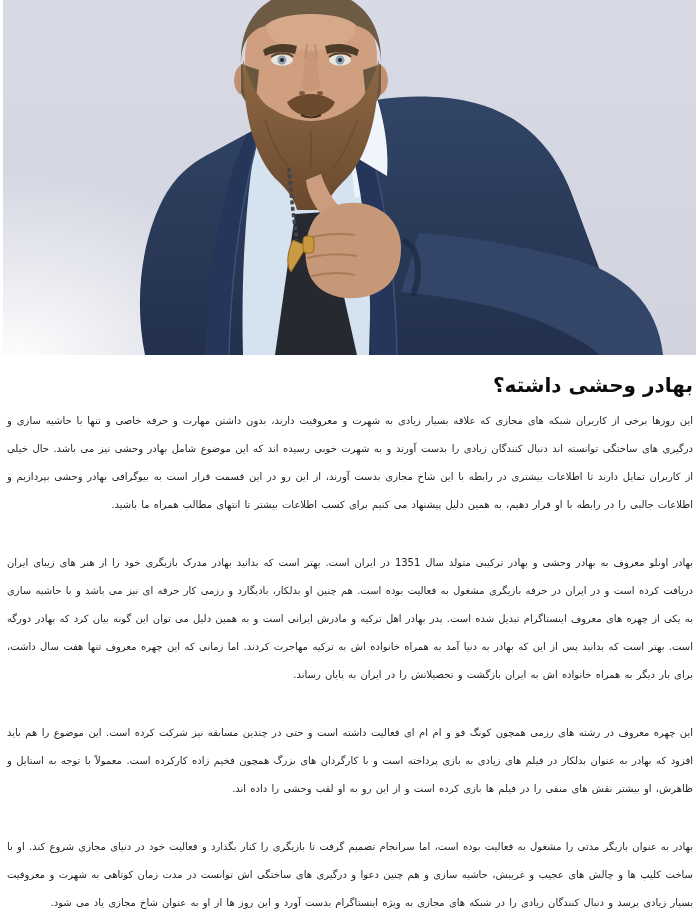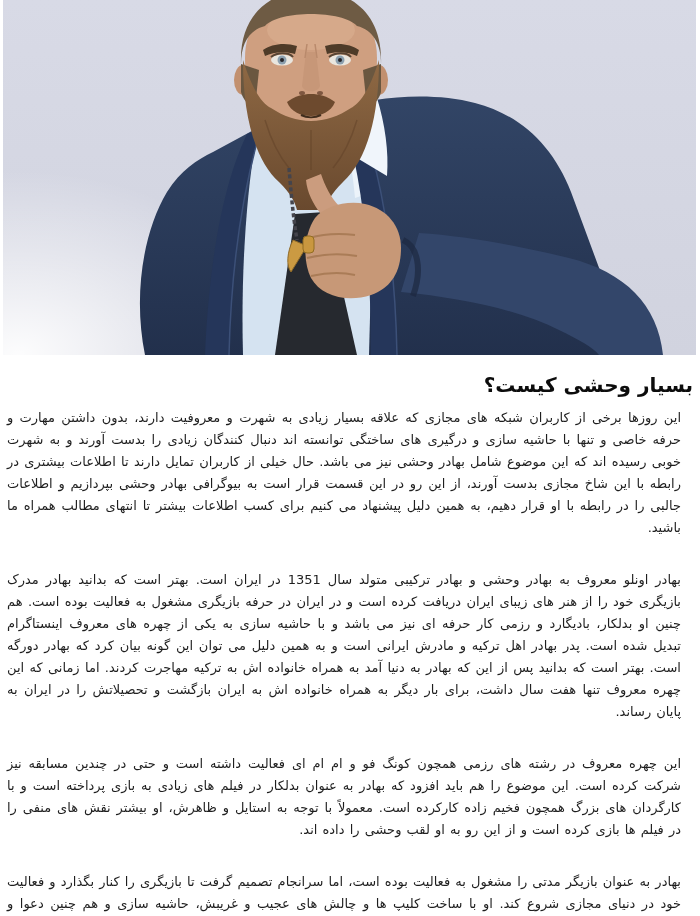--- a/index.html
+++ b/index.html
@@ -32,23 +32,23 @@
   }
   h1.title {
     margin: 17px 0 9px 0;
     font-size: 20px;
     line-height: 26px;
     font-weight: bold;
     color: #0c0c0c;
     text-align: right;
   }
   p.para {
-    margin: 0 12px 30px 0;
-    font-size: 13px;
-    line-height: 22px;
+    margin: 0 0 30px 0;
+    font-size: 10px;
+    line-height: 28px;
     text-align: justify;
     text-align-last: right;
     word-spacing: 1px;
   }
 </style>
 </head>
 <body>
 
 <div class="page">
 
@@ -140,20 +140,20 @@
           <path d="M318,214 C310,204 304,192 303,180 L318,174 C322,186 328,198 336,206 C330,208 323,210 318,214 Z" fill="#cb9c7e"></path>
           <path d="M312,218 C322,206 344,200 362,204 C384,209 398,226 398,248 C398,272 388,288 368,295 C344,303 318,296 308,278 C300,262 300,236 312,218 Z" fill="#c79877"></path>
           <path d="M306,238 C320,234 336,233 352,235 M304,258 C320,254 338,253 354,256 M308,276 C322,273 338,272 352,275" stroke="#a2764f" stroke-width="2" fill="none" opacity="0.8"></path>
           <rect x="300" y="236" width="11" height="17" rx="4" fill="#c9973f" stroke="#926d23" stroke-width="1"></rect>
         </g>
       </g>
     </svg>
   </figure>
 
   <main class="article">
-    <h1 class="title">بسیار وحشی کیست؟</h1>
+    <h1 class="title">بهادر وحشی داشته؟</h1>
     <p class="para">این روزها برخی از کاربران شبکه های مجازی که علاقه بسیار زیادی به شهرت و معروفیت دارند، بدون داشتن مهارت و حرفه خاصی و تنها با حاشیه سازی و درگیری های ساختگی توانسته اند دنبال کنندگان زیادی را بدست آورند و به شهرت خوبی رسیده اند که این موضوع شامل بهادر وحشی نیز می باشد. حال خیلی از کاربران تمایل دارند تا اطلاعات بیشتری در رابطه با این شاخ مجازی بدست آورند، از این رو در این قسمت قرار است به بیوگرافی بهادر وحشی بپردازیم و اطلاعات جالبی را در رابطه با او قرار دهیم، به همین دلیل پیشنهاد می کنیم برای کسب اطلاعات بیشتر تا انتهای مطالب همراه ما باشید.</p>
     <p class="para">بهادر اونلو معروف به بهادر وحشی و بهادر ترکیبی متولد سال 1351 در ایران است. بهتر است که بدانید بهادر مدرک بازیگری خود را از هنر های زیبای ایران دریافت کرده است و در ایران در حرفه بازیگری مشغول به فعالیت بوده است. هم چنین او بدلکار، بادیگارد و رزمی کار حرفه ای نیز می باشد و با حاشیه سازی به یکی از چهره های معروف اینستاگرام تبدیل شده است. پدر بهادر اهل ترکیه و مادرش ایرانی است و به همین دلیل می توان این گونه بیان کرد که بهادر دورگه است. بهتر است که بدانید پس از این که بهادر به دنیا آمد به همراه خانواده اش به ترکیه مهاجرت کردند. اما زمانی که این چهره معروف تنها هفت سال داشت، برای بار دیگر به همراه خانواده اش به ایران بازگشت و تحصیلاتش را در ایران به پایان رساند.</p>
     <p class="para">این چهره معروف در رشته های رزمی همچون کونگ فو و ام ام ای فعالیت داشته است و حتی در چندین مسابقه نیز شرکت کرده است. این موضوع را هم باید افزود که بهادر به عنوان بدلکار در فیلم های زیادی به بازی پرداخته است و با کارگردان های بزرگ همچون فخیم زاده کارکرده است. معمولاً با توجه به استایل و ظاهرش، او بیشتر نقش های منفی را در فیلم ها بازی کرده است و از این رو به او لقب وحشی را داده اند.</p>
     <p class="para">بهادر به عنوان بازیگر مدتی را مشغول به فعالیت بوده است، اما سرانجام تصمیم گرفت تا بازیگری را کنار بگذارد و فعالیت خود در دنیای مجازی شروع کند. او با ساخت کلیپ ها و چالش های عجیب و غریبش، حاشیه سازی و هم چنین دعوا و درگیری های ساختگی اش توانست در مدت زمان کوتاهی به شهرت و معروفیت بسیار زیادی برسد و دنبال کنندگان زیادی را در شبکه های مجازی به ویژه اینستاگرام بدست آورد و این روز ها از او به عنوان شاخ مجازی یاد می شود.</p>
   </main>
 
 </div>
 
 </body></html>

